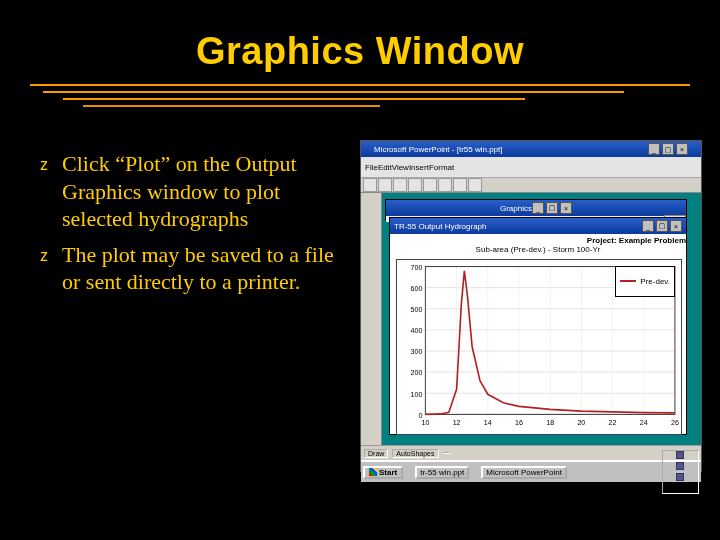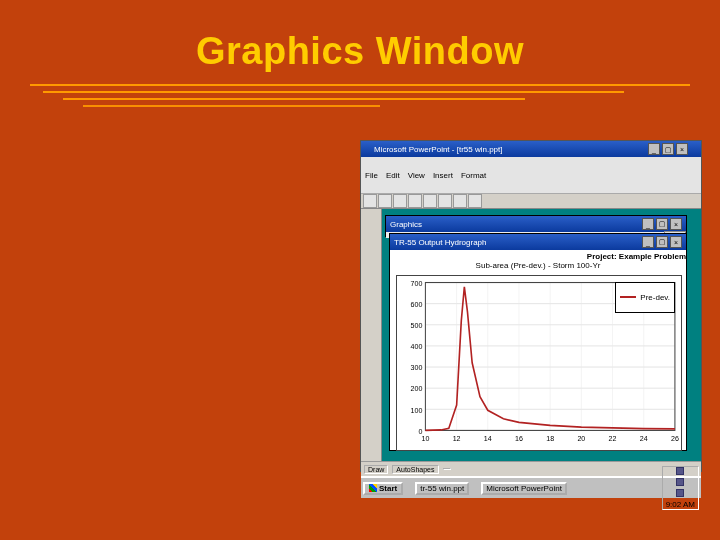--- a/index.html
+++ b/index.html
@@ -8,21 +8,21 @@
     width: 720px;
     height: 540px;
     background: #00008b;
     font-family: Georgia, 'Times New Roman', serif;
     overflow: hidden;
   }
   .slide {
     width: 720px;
     height: 540px;
     position: relative;
-    background: #c2410c;
+    background: #000000;
   }
   .title {
     position: absolute;
     top: 30px;
     left: 0;
     width: 720px;
     text-align: center;
     color: #ffcc00;
     font-family: 'Arial Black', Arial, sans-serif;
     font-weight: 900;
@@ -107,22 +107,21 @@
     justify-content: center;
     line-height: 1;
   }
   .shot .menubar {
     height: 12px;
     background: #e4e4e4;
     border-bottom: 1px solid #aaa;
     font-size: 8px;
     color: #000;
     display: flex;
-    gap: 8px;
-    padding: 12px 4px;
+    padding: 4px 4px;
     align-items: center;
   }
   .shot .toolbar {
     height: 14px;
     background: #d4d0c8;
     border-bottom: 1px solid #888;
     display: flex;
     align-items: center;
     gap: 1px;
     padding: 0 2px;
@@ -160,21 +159,21 @@
     background: #fff;
     border: 1px solid #000;
   }
   .graphics-win .gbar {
     height: 14px;
     background: linear-gradient(#2a5fc8, #0b3a9e);
     color: #fff;
     font-size: 8px;
     padding: 1px 4px;
     display: flex;
-    justify-content: space-between;
+    justify-content: center;
     align-items: center;
   }
   .graphics-win .gbar .gbtns { display: flex; gap: 2px; }
   .graphics-win .gbar .gbtns span {
     width: 10px; height: 10px; background: #c0c0c0; border: 1px solid #555;
     font-size: 7px; display:flex; align-items:center; justify-content:center; color:#000;
   }
   .graphics-win .grow {
     height: 6px;
     background: #eee;
@@ -323,20 +322,24 @@
 
   <div class="title">Graphics Window</div>
 
   <div class="underline-wrap">
     <div class="line l1"></div>
     <div class="line l2"></div>
     <div class="line l3"></div>
     <div class="line l4"></div>
   </div>
 
+  <div class="body">
+    <div class="bullet">Click “Plot” on the Output Graphics window to plot selected hydrographs</div>
+    <div class="bullet">The plot may be saved to a file or sent directly to a printer.</div>
+  </div>
 
   <div class="shot">
 
     <div class="titlebar">
       <span>Microsoft PowerPoint - [tr55 win.ppt]</span>
       <span class="win-btns">
         <span>_</span>
         <span>▢</span>
         <span>×</span>
       </span>

